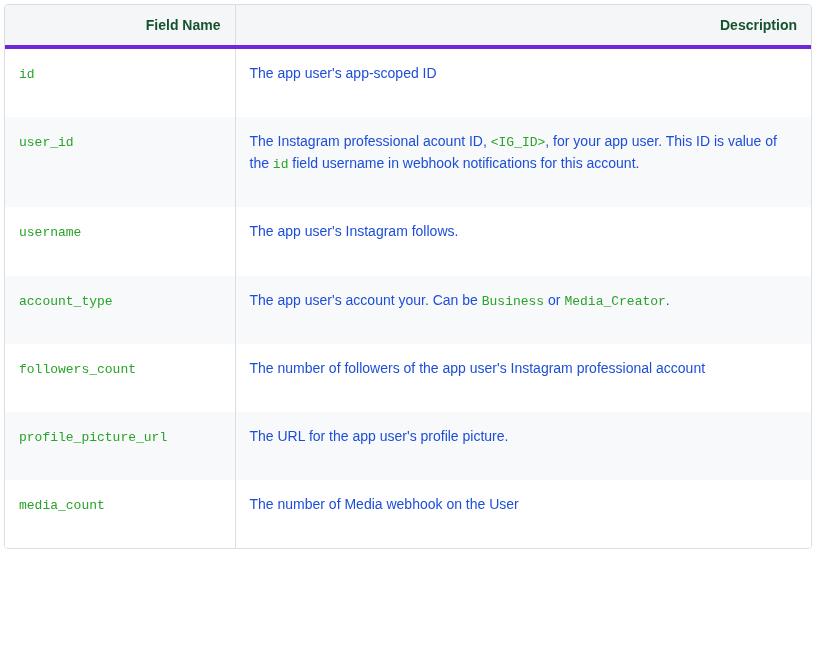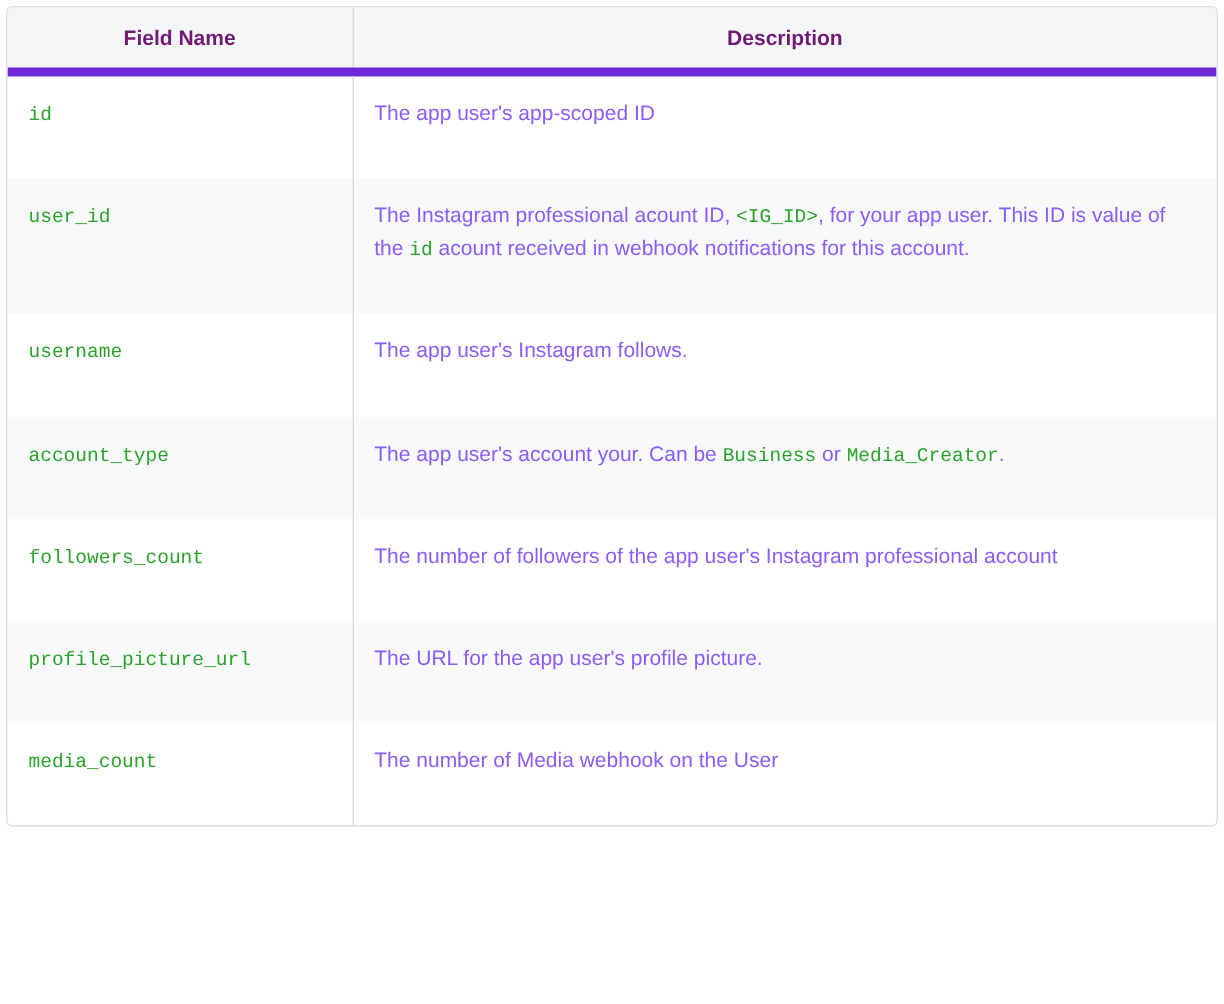--- a/index.html
+++ b/index.html
@@ -21,25 +21,25 @@
       width: 808px;
     }
     table {
       width: 100%;
       border-collapse: collapse;
     }
     thead tr {
       background: #f5f6f7;
     }
     th {
-      text-align: center;
+      text-align: right;
       padding: 12px 14px;
       font-weight: 600;
-      color: #701a75;
-      border-bottom: 6px solid #6d28d9;
+      color: #14532d;
+      border-bottom: 4px solid #6d28d9;
       font-size: 14px;
     }
     th:first-child {
       width: 230px;
       border-right: 1px solid #dadde1;
     }
     td {
       padding: 14px 14px 32px 14px;
       vertical-align: top;
       color: #3d3f43;
@@ -56,42 +56,42 @@
       background: #ffffff;
     }
     tbody tr:not(:last-child) td {
     }
     .code {
       font-family: "SFMono-Regular", Consolas, "Liberation Mono", Menlo, monospace;
       color: #29a329;
       font-size: 13px;
     }
     .desc-span {
-      color: #8b5cf6;
+      color: #1d4ed8;
     }
   </style>
 </head>
 <body>
 
 <div class="table-container">
   <table>
     <thead>
       <tr>
         <th>Field Name</th>
         <th>Description</th>
       </tr>
     </thead>
     <tbody id="table-body">
     <tr>
           <td><span class="code">id</span></td>
           <td><span class="desc-span">The app user's app-scoped ID</span></td>
         </tr>
         <tr>
           <td><span class="code">user_id</span></td>
-          <td><span class="desc-span">The Instagram professional acount ID, </span><span class="code">&lt;IG_ID&gt;</span><span class="desc-span">, for your app user. This ID is value of the </span><span class="code">id</span><span class="desc-span"> acount received in webhook notifications for this account.</span></td>
+          <td><span class="desc-span">The Instagram professional acount ID, </span><span class="code">&lt;IG_ID&gt;</span><span class="desc-span">, for your app user. This ID is value of the </span><span class="code">id</span><span class="desc-span"> field username in webhook notifications for this account.</span></td>
         </tr>
         <tr>
           <td><span class="code">username</span></td>
           <td><span class="desc-span">The app user's Instagram follows.</span></td>
         </tr>
         <tr>
           <td><span class="code">account_type</span></td>
           <td><span class="desc-span">The app user's account your. Can be </span><span class="code">Business</span><span class="desc-span"> or </span><span class="code">Media_Creator</span><span class="desc-span">.</span></td>
         </tr>
         <tr>

